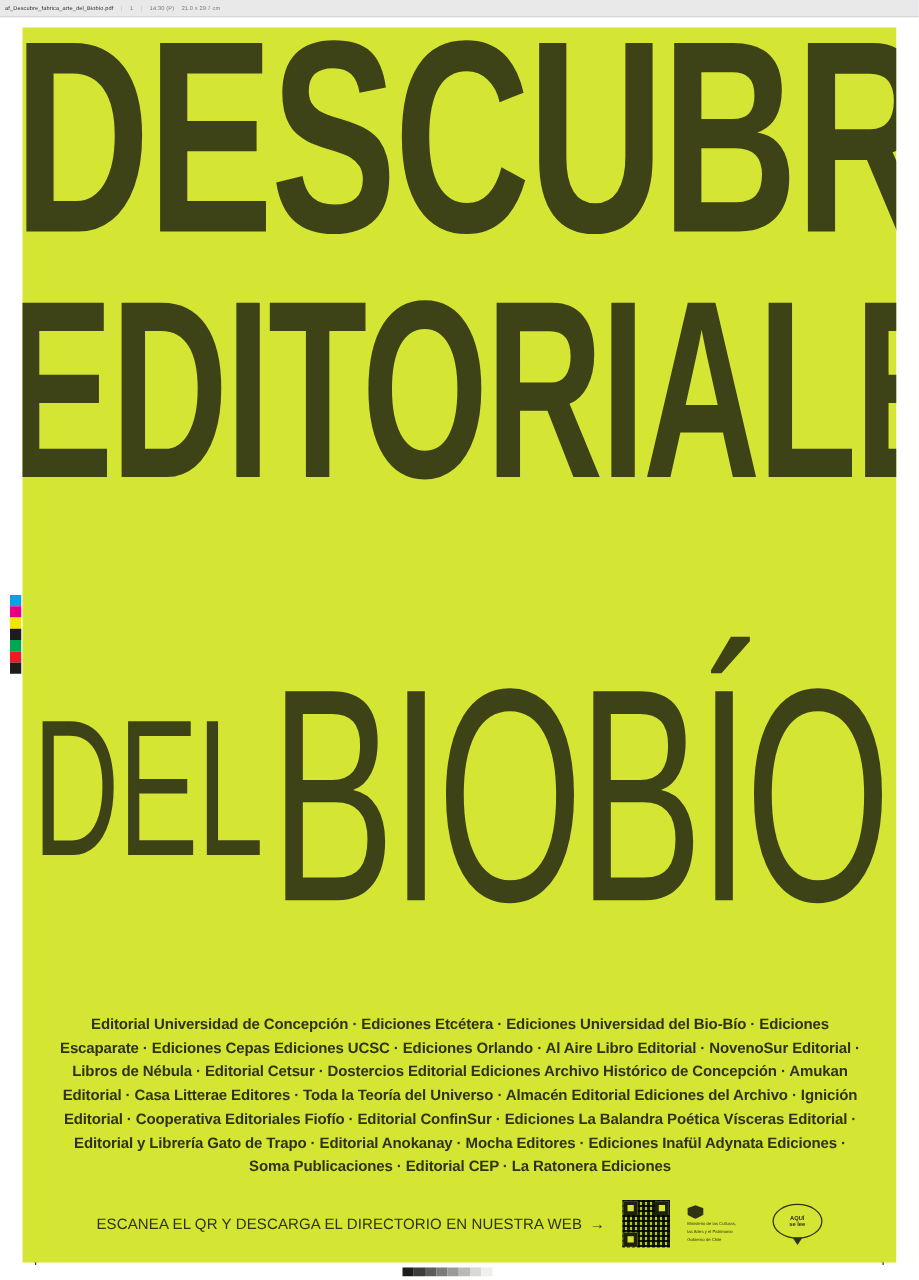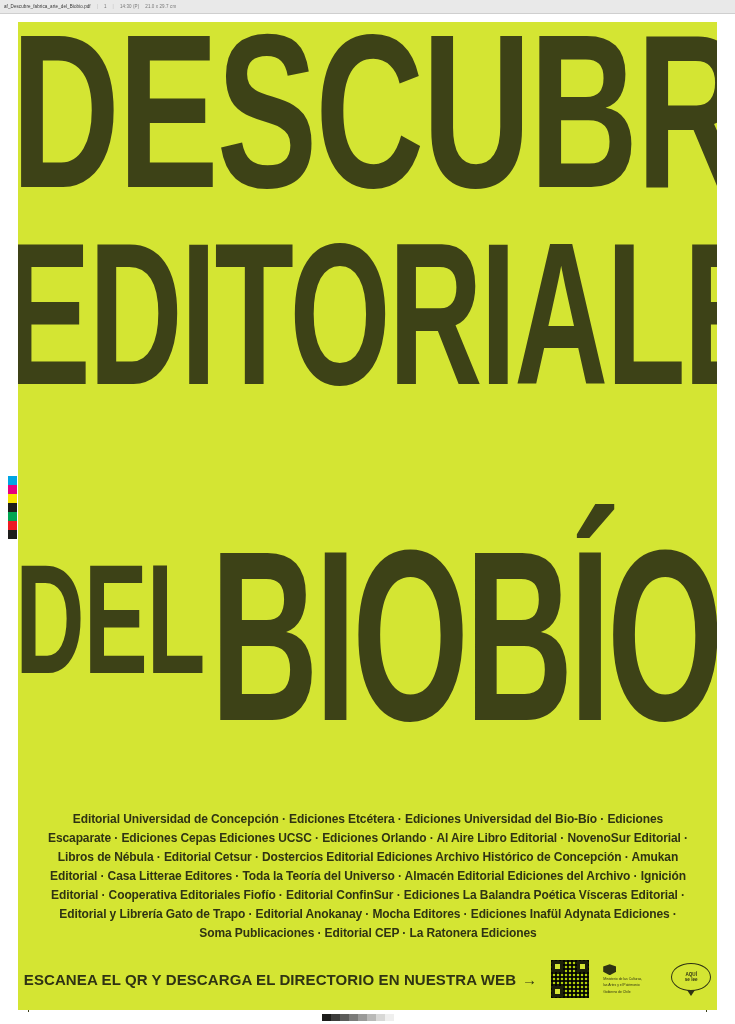--- a/index.html
+++ b/index.html
@@ -132,24 +132,24 @@
     margin-bottom: 96px;
   }
 
   
   .row-del-biobio {
     position: absolute;
     left: 0;
     top: 520px;
     width: 699px;
     display: flex;
-    align-items: flex-start;
+    align-items: center;
     justify-content: center;
     color: #3d4217;
-    font-weight: bold;
+    font-weight: normal;
   }
   .del-word {
     font-size: 96px;
     line-height: 0.78;
     transform: scaleY(1.62);
     transform-origin: top center;
     letter-spacing: -1px;
     margin-top: 18px;
   }
   .biobio-word {
@@ -181,22 +181,22 @@
     left: 0;
     top: 938px;
     width: 699px;
     display: flex;
     align-items: center;
     justify-content: center;
     gap: 14px;
   }
   .cta {
     color: #2f3313;
-    font-size: 15px;
-    font-weight: bold;
+    font-size: 12px;
+    font-weight: normal;
     letter-spacing: 0.1px;
     display: flex;
     align-items: flex-start;
     gap: 6px;
   }
   .qr {
     width: 38px;
     height: 38px;
     background:
       repeating-linear-gradient(90deg, #1d2109 0 2px, #d4e533 2px 4px),

